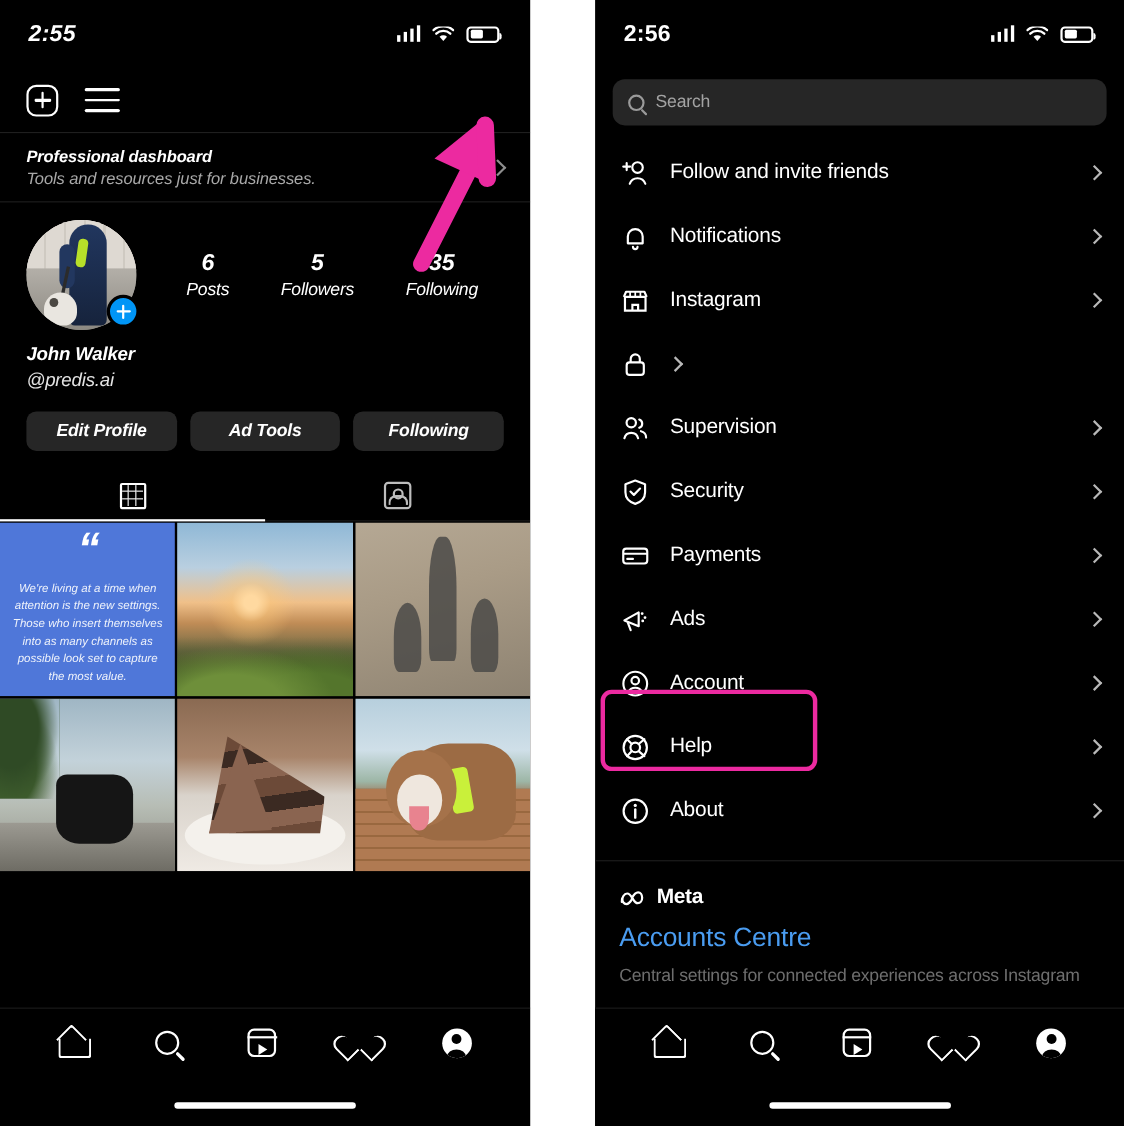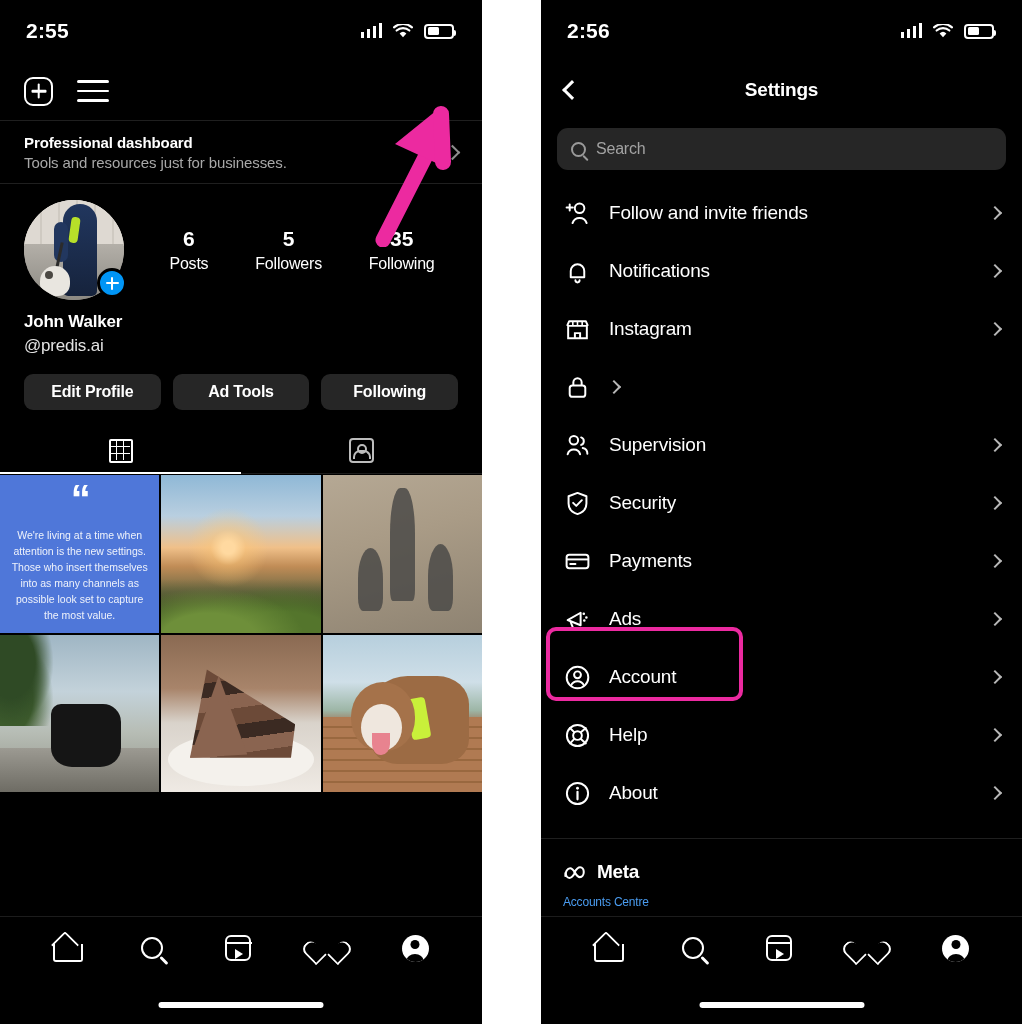--- a/index.html
+++ b/index.html
@@ -9,21 +9,21 @@
     font-family: "Liberation Sans", sans-serif;
     overflow: hidden;
   }
   .stage { position: relative; width: 1022px; height: 1024px; background:#fff; }
 
   
   .phone {
     position: absolute; top: 0; height: 1024px;
     background: #000; overflow: hidden; color: #fff;
   }
-  #phone-left  { left: 0px;   width: 482px; }
+  #phone-left  { left: 0px;   width: 482px; font-style: italic; }
   #phone-right { left: 541px; width: 481px; }
 
   
   .statusbar {
     position: relative; height: 62px; width: 100%;
     display: flex; align-items: center; justify-content: space-between;
     padding: 0 28px 0 26px;
   }
   .status-time { font-size: 21px; font-weight: bold; letter-spacing: .2px; }
   .status-right { display: flex; align-items: center; gap: 11px; }
@@ -203,21 +203,21 @@
   .set-lbl { font-size: 19px; letter-spacing:-.2px; flex:1; }
   .set-chev { width: 10px; height: 10px; border-right:2.2px solid #b8b8b8; border-top:2.2px solid #b8b8b8; transform: rotate(45deg); }
 
   .highlight-box {
     position:absolute; border: 4px solid #ec2aa0; border-radius: 10px; pointer-events:none;
   }
 
   .meta-sec { border-top: 1px solid #1f1f1f; margin-top: 16px; padding: 22px 22px 0 22px; }
   .meta-brand { display:flex; align-items:center; gap:9px; }
   .meta-name { font-size: 19px; font-weight: bold; letter-spacing:-.3px; }
-  .meta-link { color:#4a9cf0; font-size: 12px; margin-top: 12px; letter-spacing:-.2px; }
+  .meta-link { color:#4a9cf0; font-size: 24px; margin-top: 12px; letter-spacing:-.2px; }
   .meta-desc { color:#6e6e6e; font-size: 16px; margin-top: 12px; letter-spacing:-.2px; }
 
   
   .bottomnav {
     position:absolute; left:0; right:0; bottom: 0; height: 108px;
     border-top:1px solid #1c1c1c; background:#000;
   }
   .bn-icons { display:flex; align-items:center; justify-content:space-around; height: 62px; padding: 0 22px; }
   .bn-home { width:26px;height:24px; position:relative; }
   .bn-home::before{ content:""; position:absolute; left:0; top:8px; width:26px;height:16px; border:2.4px solid #fff; border-top:none; border-radius:0 0 3px 3px;}
@@ -424,24 +424,20 @@
           <path d="M10 13.2 L6.6 9.4 a5 5 0 0 1 6.8 0 Z" fill="#fff"></path>
           <path d="M3.6 6.6 a9.4 9.4 0 0 1 12.8 0" stroke="#fff" stroke-width="2.1" fill="none" stroke-linecap="round"></path>
           <path d="M1 3.4 a13.6 13.6 0 0 1 18 0" stroke="#fff" stroke-width="2.1" fill="none" stroke-linecap="round"></path>
         </svg>
         <div class="batt">
             <div class="lvl"></div>
           </div>
       </div>
     </div>
 
-    <div class="set-topbar">
-      <div class="back-chev"></div>
-      <div class="set-title">Settings</div>
-    </div>
 
     <div class="search-wrap">
       <div class="searchbar">
         <div class="s-mag"></div>
         <div class="s-ph">Search</div>
       </div>
     </div>
 
     <div class="set-list">
 

